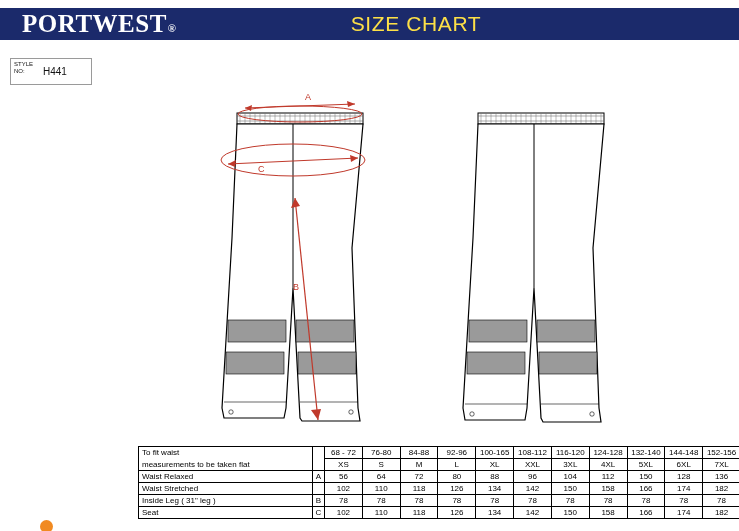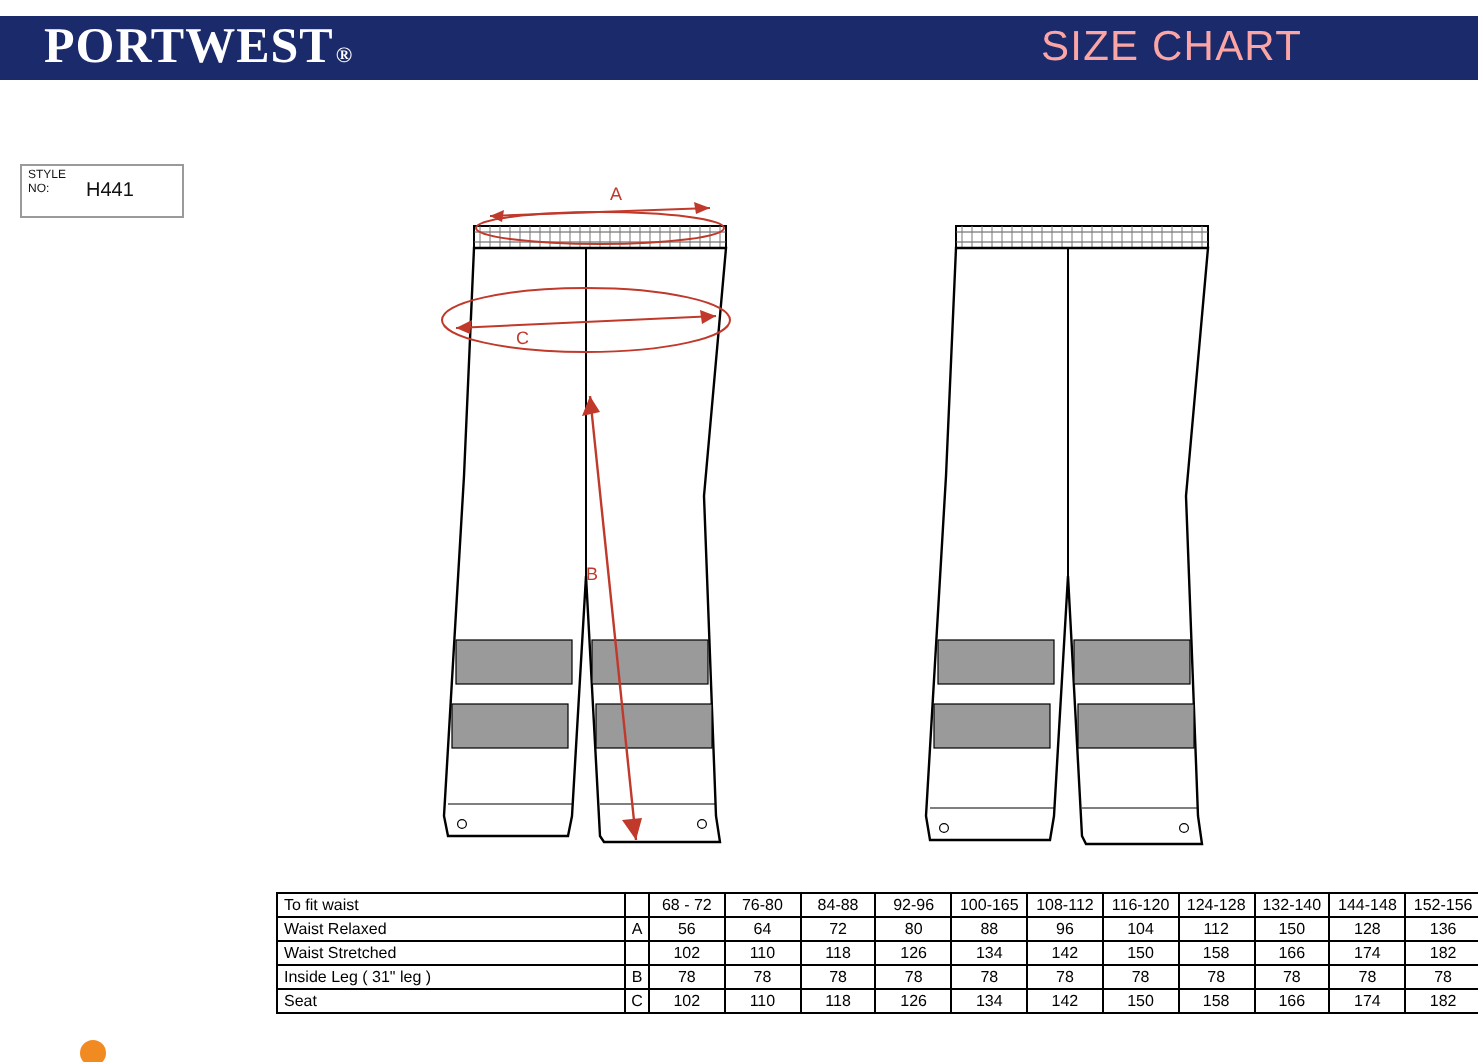--- a/index.html
+++ b/index.html
@@ -42,36 +42,35 @@
   }
   .logo-reg {
     color: #ffffff;
     font-family: "Liberation Serif", serif;
     font-size: 11px;
     font-weight: bold;
     margin-left: 1px;
   }
   .header-title {
     flex: 1;
-    text-align: right;
-    color: #fca5a5;
+    text-align: center;
+    color: #fde047;
     font-size: 21px;
     letter-spacing: 0.6px;
-    padding-right: 88px;
+    padding-right: 112px;
   }
 
   
   .info-bar {
     position: absolute;
     left: 10px;
     top: 58px;
     width: 470px;
     height: 27px;
     display: flex;
-    margin-top: 24px;
   }
   .style-box {
     width: 82px;
     height: 27px;
     border: 1px solid #9a9a9a;
     box-sizing: border-box;
     position: relative;
   }
   .style-label {
     position: absolute;
@@ -315,20 +314,35 @@
         <td>84-88</td>
         <td>92-96</td>
         <td>100-165</td>
         <td>108-112</td>
         <td>116-120</td>
         <td>124-128</td>
         <td>132-140</td>
         <td>144-148</td>
         <td>152-156</td>
       </tr>
+      <tr class="hdr-row">
+        <td class="col-label fit-cell no-top">measurements to be taken flat</td>
+        <td class="col-letter no-top blank"></td>
+        <td>XS</td>
+        <td>S</td>
+        <td>M</td>
+        <td>L</td>
+        <td>XL</td>
+        <td>XXL</td>
+        <td>3XL</td>
+        <td>4XL</td>
+        <td>5XL</td>
+        <td>6XL</td>
+        <td>7XL</td>
+      </tr>
 
       <tr>
         <td class="col-label row-label">Waist Relaxed</td>
         <td class="col-letter">A</td>
         <td>56</td>
         <td>64</td>
         <td>72</td>
         <td>80</td>
         <td>88</td>
         <td>96</td>

